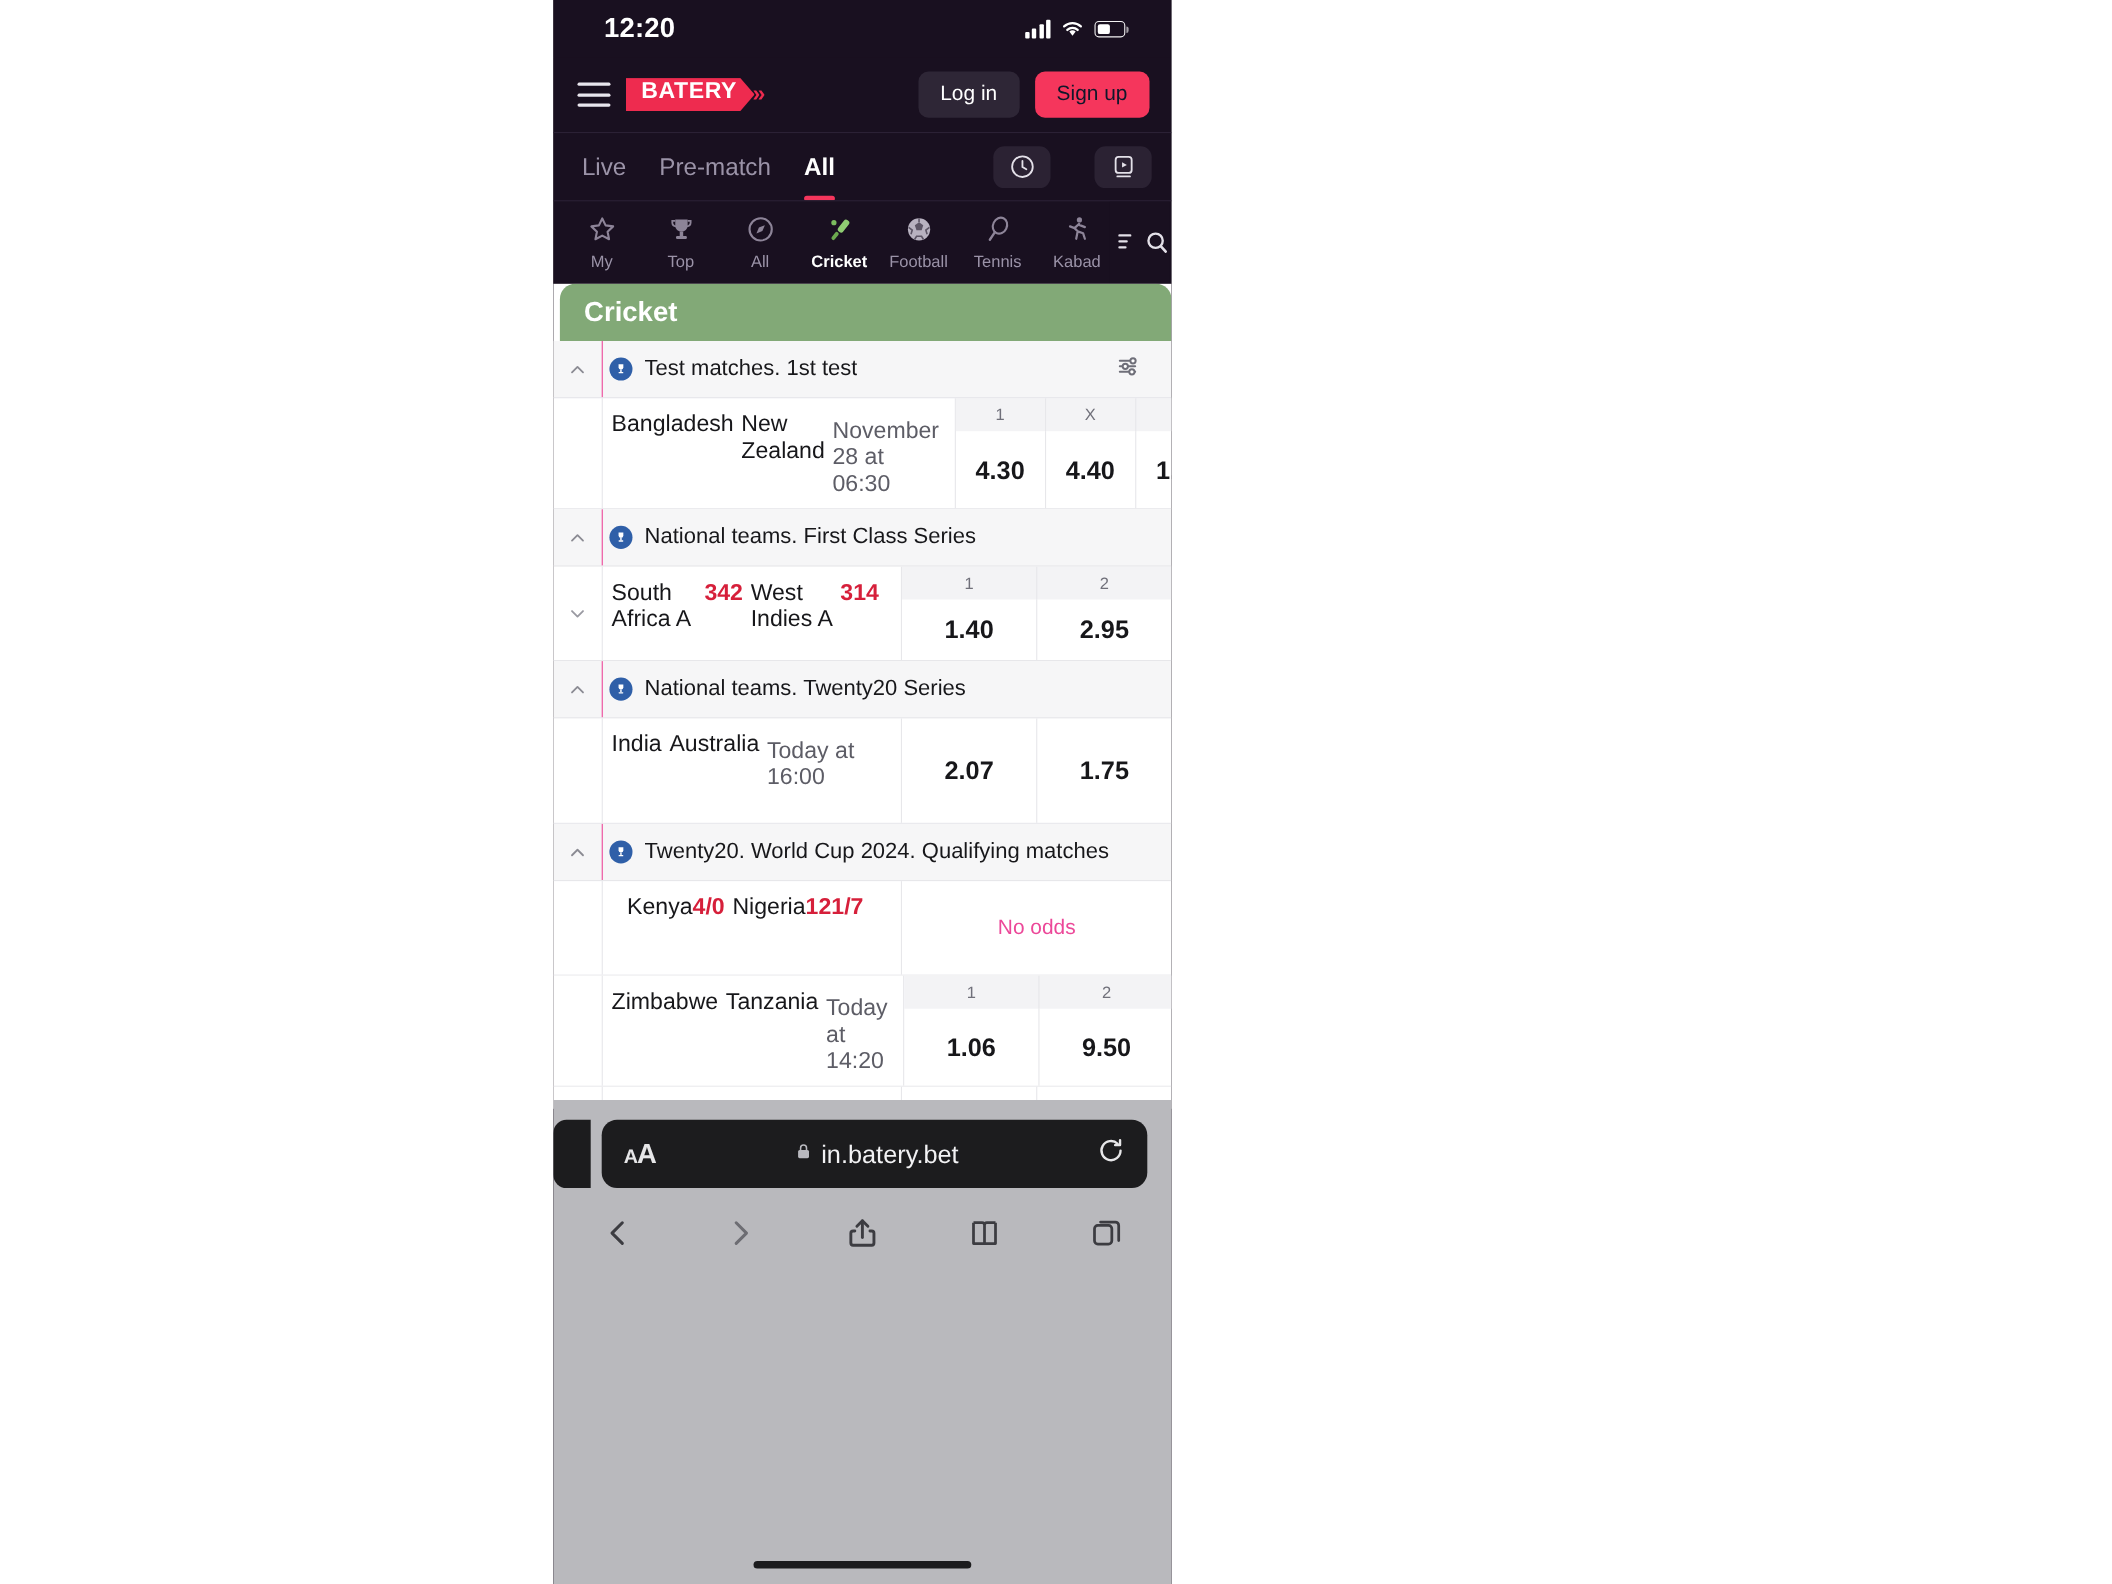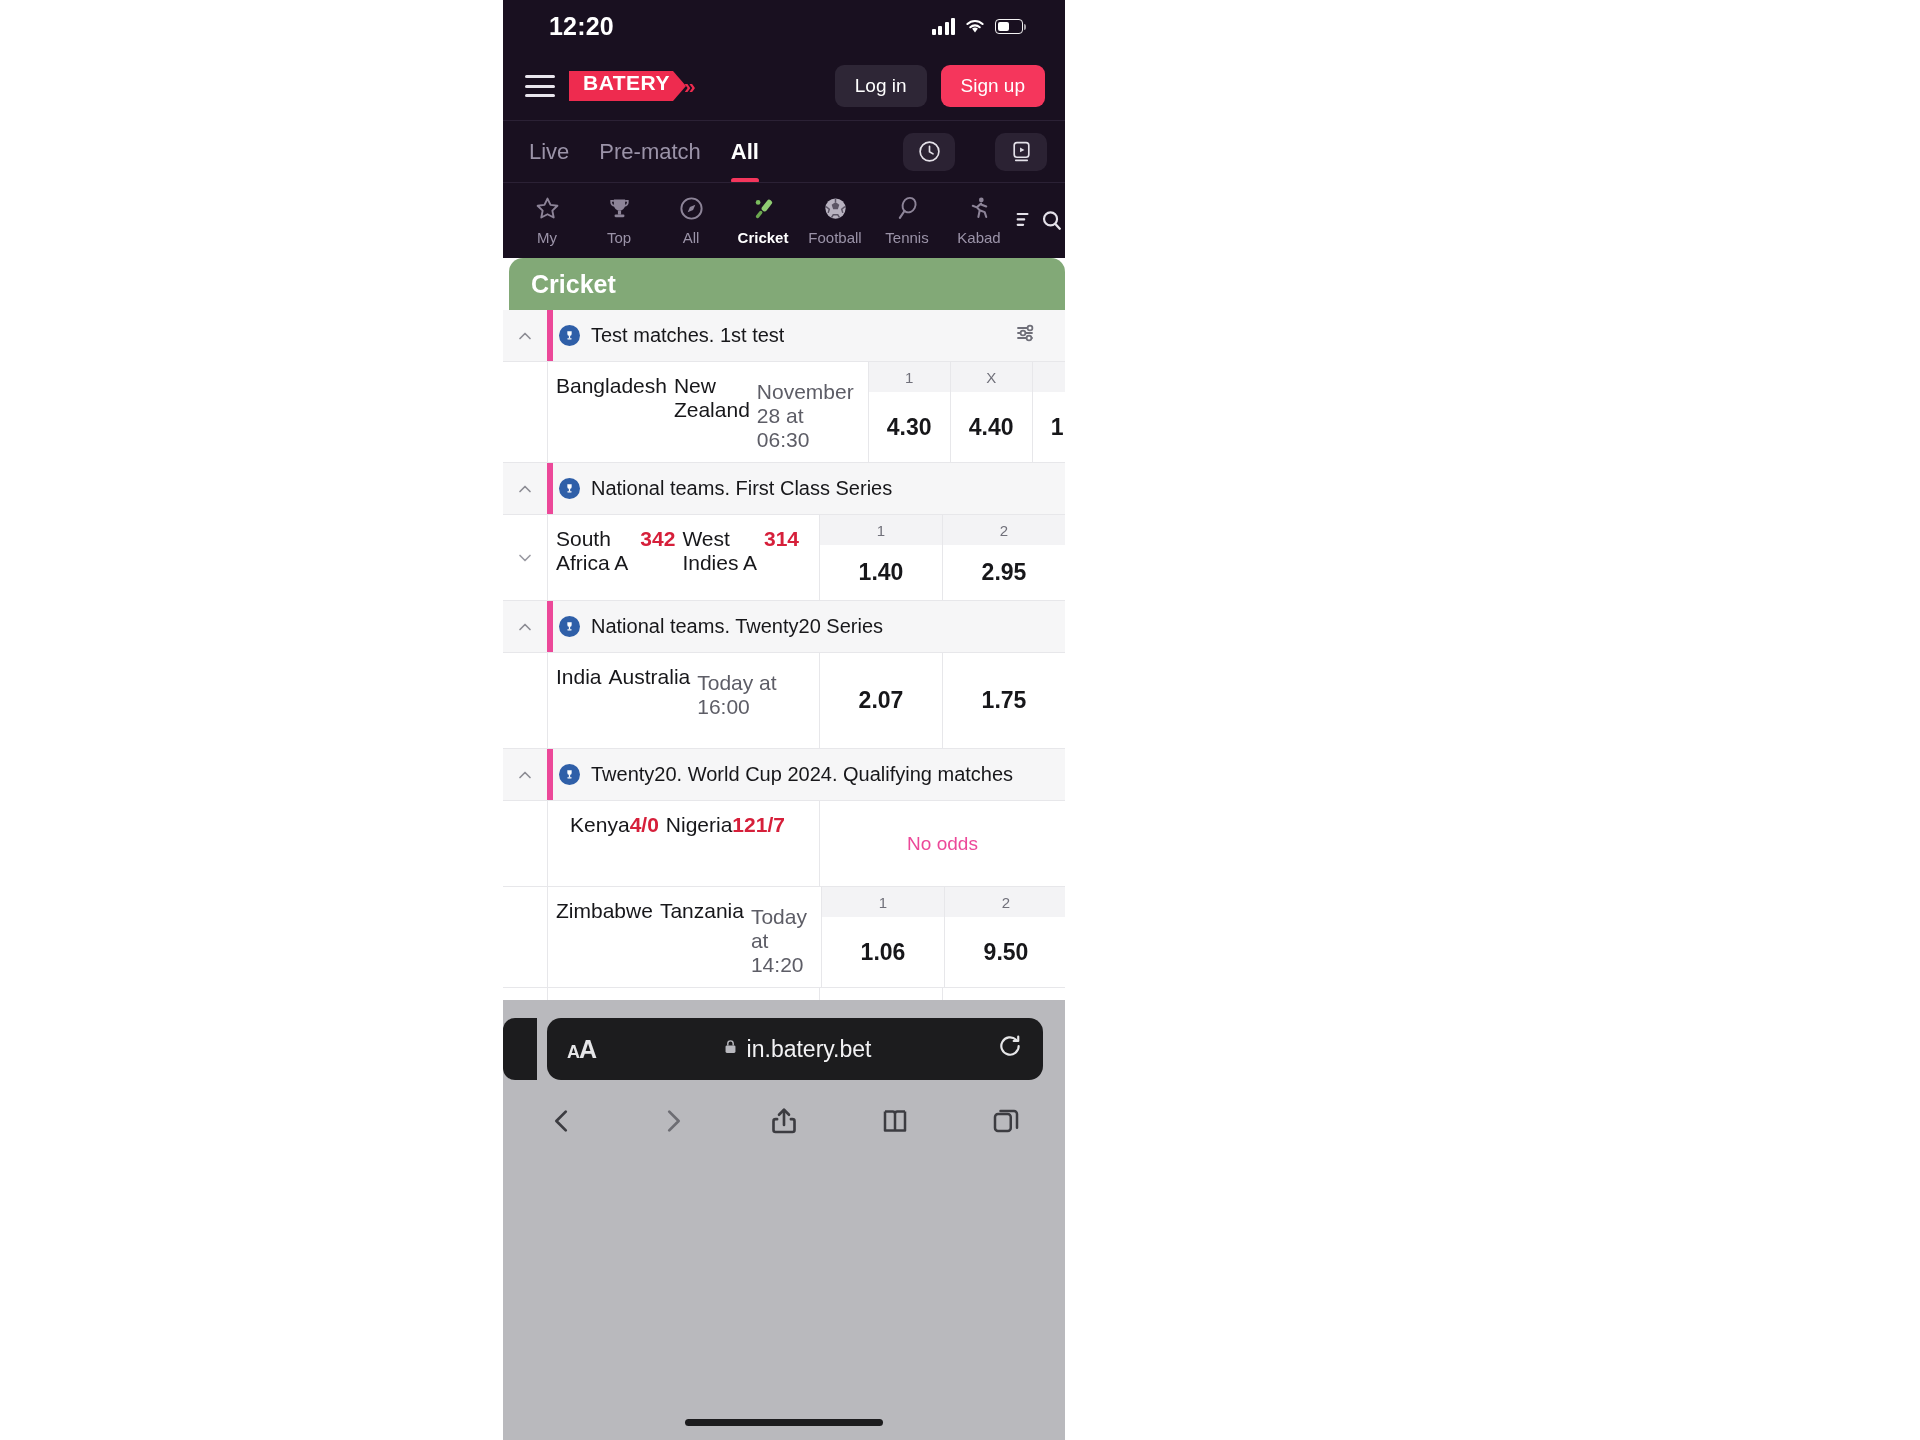--- a/index.html
+++ b/index.html
@@ -79,21 +79,21 @@
   .logo-chev { color:#ee2b4f; font-size:21px; font-weight:900; margin-left:-2px; letter-spacing:-4px; }
   .hdr-spacer { flex: 1; }
   .btn-login {
     background: #2e2636; color: #ffffff;
     border: none; border-radius: 9px;
     height: 42px; padding: 0 20px;
     font-size: 19px; font-family:"Liberation Sans", sans-serif;
     cursor: pointer;
   }
   .btn-signup {
-    background: #f5365c; color: #ffffff;
+    background: #f5365c; color: #0f172a;
     border: none; border-radius: 9px;
     height: 42px; padding: 0 20px;
     font-size: 19px; font-family:"Liberation Sans", sans-serif;
     cursor: pointer;
   }
 
   
   .modebar {
     height: 62px; background: #191020;
     border-top: 1px solid #2b2135;
@@ -154,21 +154,21 @@
     display:flex; align-items:center; height: 52px;
     background: #f6f6f7; border-bottom: 1px solid #e7e7ea;
     position: relative;
   }
   .league .chev-col {
     width: 44px; flex: 0 0 44px; display:flex; align-items:center; justify-content:center;
     color:#8b8b93; font-size: 17px; cursor:pointer;
   }
   .league .lbody {
     flex:1; display:flex; align-items:center; gap:11px; padding-left: 6px;
-    border-left: 6px solid #ec4899; height: 100%;
+    border-left: 1px solid #ec4899; height: 100%;
   }
   .trophy-badge {
     width: 21px; height: 21px; border-radius: 50%;
     background: #2f5fa8; color:#fff; font-size: 13px;
     display:flex; align-items:center; justify-content:center; flex:0 0 21px;
   }
   .league .lname {
     font-size: 20px; color:#17171a; white-space: nowrap; overflow: hidden;
   }
   .league .tune {

